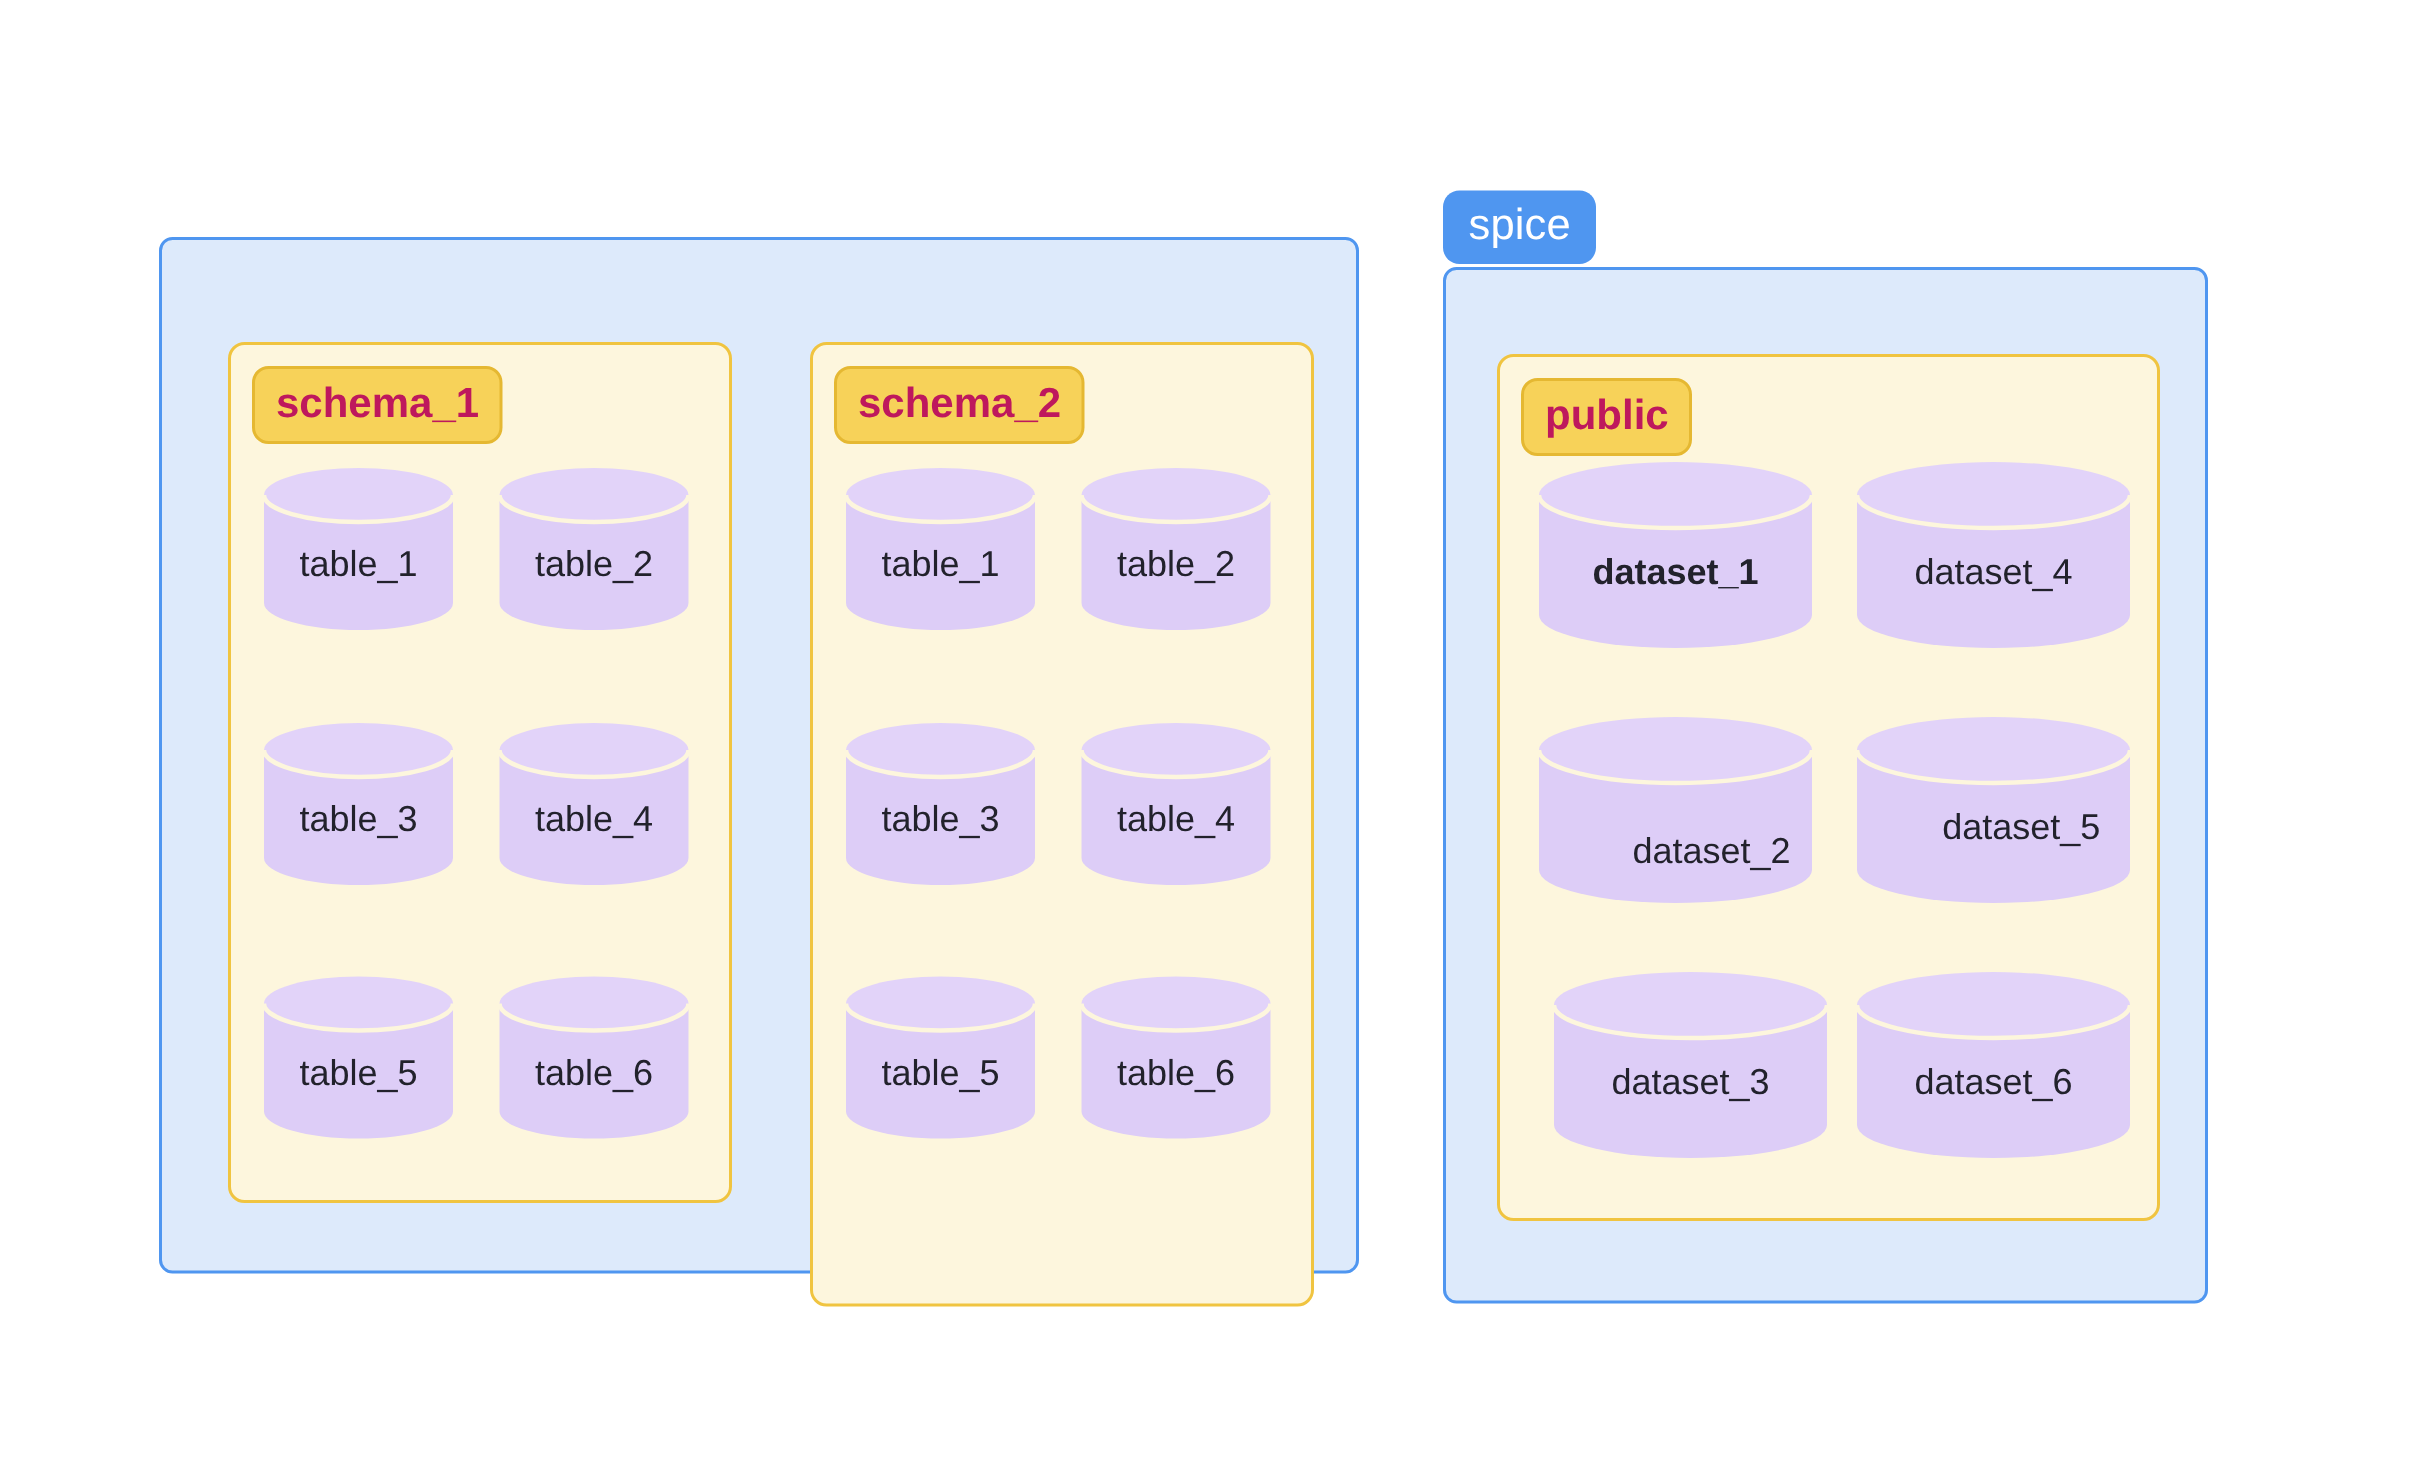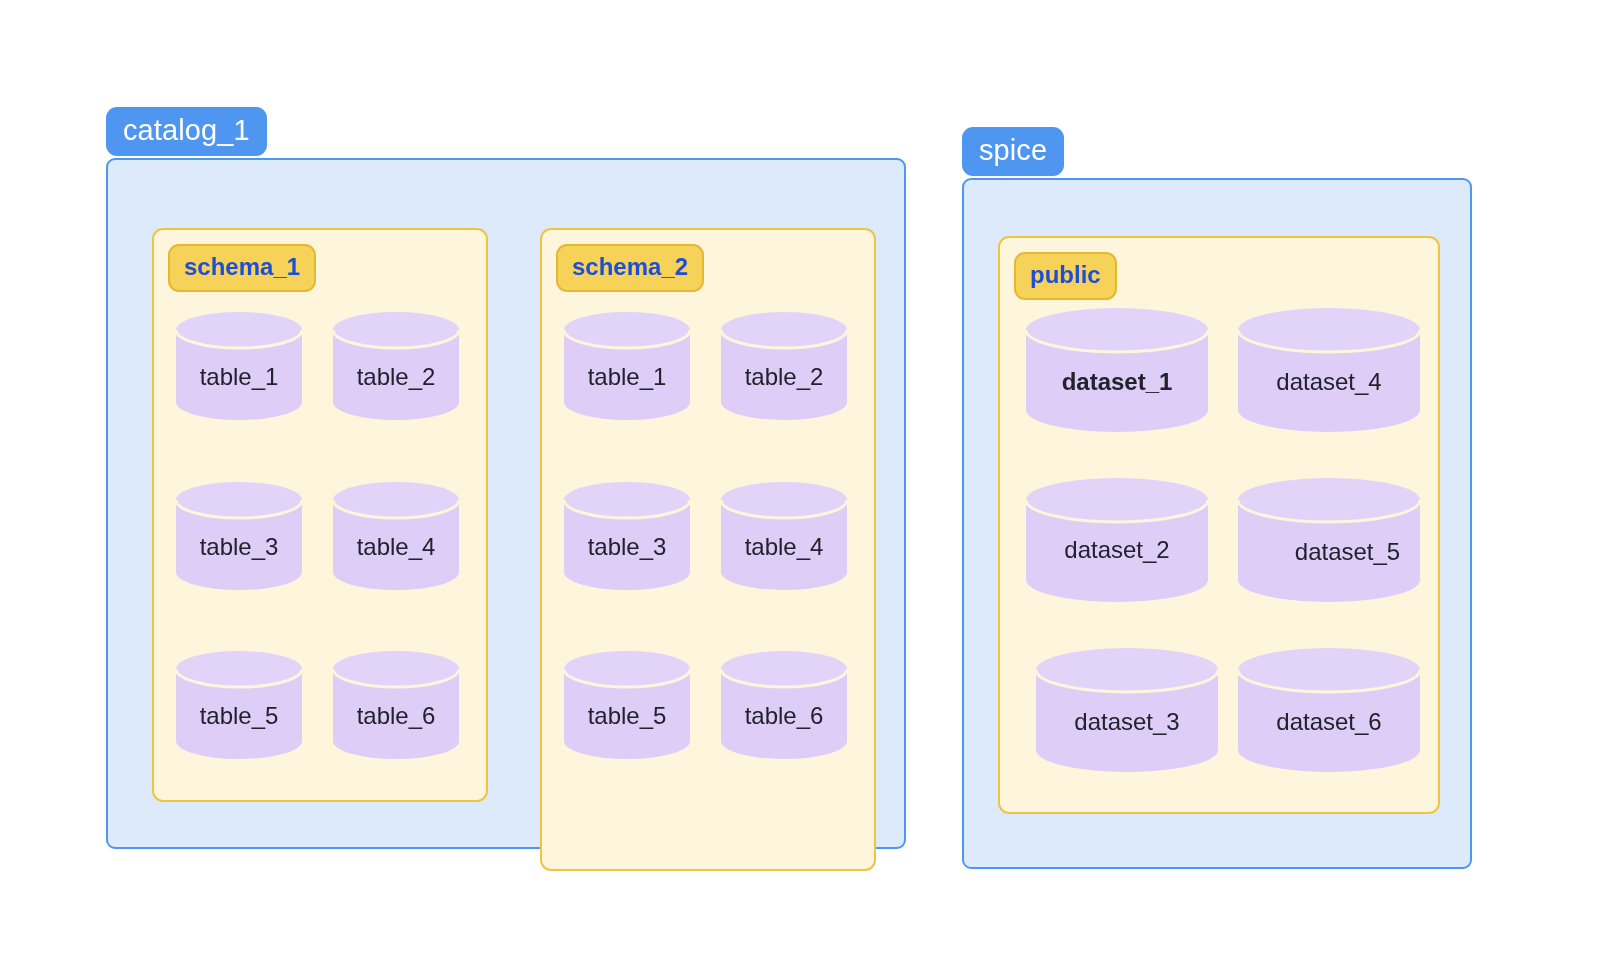--- a/index.html
+++ b/index.html
@@ -57,23 +57,23 @@
     background: #fdf6dd;
     border: 2px solid #f0c440;
     border-radius: 11px;
     box-sizing: border-box;
   }
 
   .schema-pill {
     position: absolute;
     background: #f7d259;
     border: 2px solid #e5b832;
-    color: #1d4ed8;
+    color: #be185d;
     border-radius: 11px;
-    font-size: 24px;
+    font-size: 28px;
     font-weight: bold;
     line-height: 1;
     padding: 9px 14px 11px 14px;
     white-space: nowrap;
     box-sizing: border-box;
   }
 
   
   .cyl {
     position: absolute;
@@ -95,21 +95,20 @@
     pointer-events: none;
   }
 </style>
 </head>
 <body>
 
 <div class="canvas">
 
   <div class="group" style="left:106px; top:107px; width:800px; height:742px;">
 
-    <div class="group-pill">catalog_1</div>
 
     <div class="group-box" style="top:51px; width:800px; height:691px;">
 
       <div class="schema-box" style="left:44px; top:68px; width:336px; height:574px;">
 
         <div class="schema-pill" style="left:14px; top:14px;">schema_1</div>
 
         <div class="cyl" style="left:22px; top:82px; width:126px; height:108px;">
           <svg width="126" height="108" viewBox="0 0 126 108">
             <path d="M0,18 L0,90 A63,18 0 0 0 126,90 L126,18 Z" fill="#ddcdf7"></path>
@@ -254,21 +253,21 @@
           </svg>
           <div class="cyl-label" style="top:62px;">dataset_4</div>
         </div>
 
         <div class="cyl" style="left:26px; top:240px; width:182px; height:124px;">
           <svg width="182" height="124" viewBox="0 0 182 124">
             <path d="M0,22 L0,102 A91,22 0 0 0 182,102 L182,22 Z" fill="#ddcdf7"></path>
             <ellipse cx="91" cy="22" rx="91" ry="22" fill="#e2d3f9"></ellipse>
             <path d="M0,22 A91,22 0 0 0 182,22" fill="none" stroke="#fdf6dd" stroke-width="3"></path>
           </svg>
-          <div class="cyl-label" style="top:60px;">dataset_2</div>
+          <div class="cyl-label" style="top:78px;padding-left:24px;">dataset_2</div>
         </div>
 
         <div class="cyl" style="left:238px; top:240px; width:219px; height:124px;">
           <svg width="182" height="124" viewBox="0 0 182 124">
             <path d="M0,22 L0,102 A91,22 0 0 0 182,102 L182,22 Z" fill="#ddcdf7"></path>
             <ellipse cx="91" cy="22" rx="91" ry="22" fill="#e2d3f9"></ellipse>
             <path d="M0,22 A91,22 0 0 0 182,22" fill="none" stroke="#fdf6dd" stroke-width="3"></path>
           </svg>
           <div class="cyl-label" style="top:62px;">dataset_5</div>
         </div>

